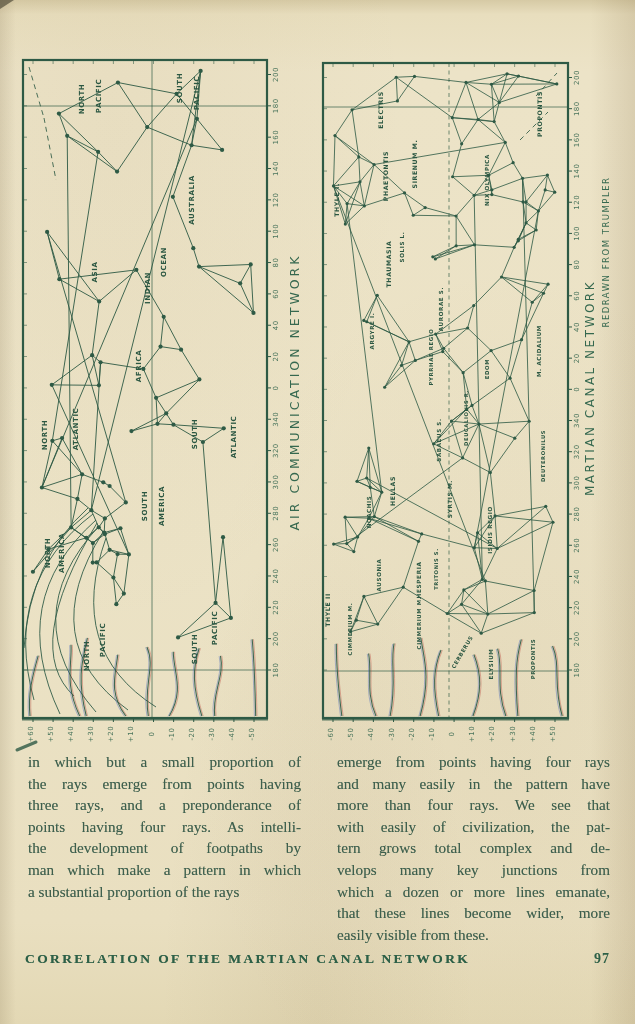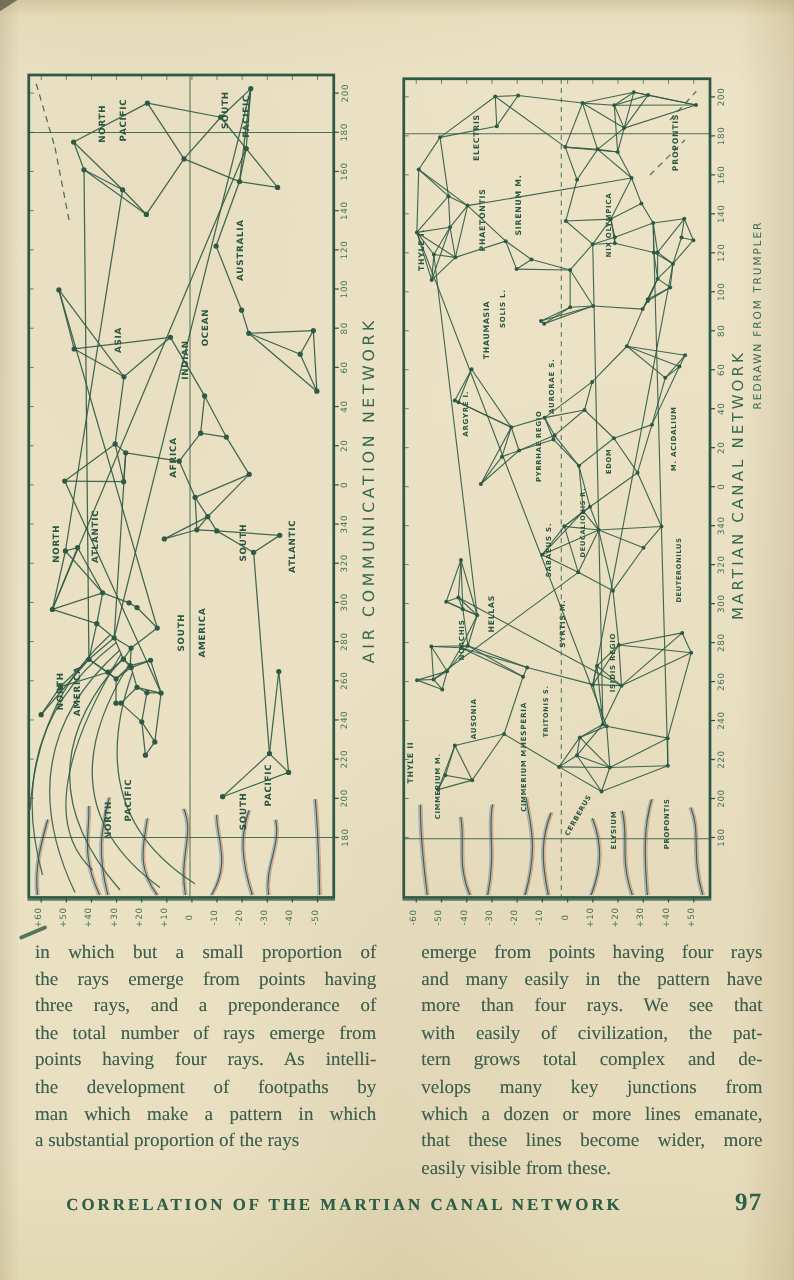--- a/index.html
+++ b/index.html
@@ -27,22 +27,22 @@
   .columns{position:absolute;left:28px;top:751px;width:582px;display:flex;gap:36px;}
   .col{width:282px;font-size:15.2px;line-height:21.6px;color:#3d5f4d;
        text-shadow:0 0 .4px rgba(61,95,77,.45);}
   .col .ln{text-align:justify;text-align-last:justify;white-space:nowrap;}
   .col .ln.last{text-align-last:left;}
   .footer{
     position:absolute;left:25px;top:951px;width:585px;
     display:flex;justify-content:space-between;align-items:baseline;
     color:#2d6047;font-weight:bold;
   }
-  .ftitle{font-size:13.5px;letter-spacing:2.4px;text-shadow:0 0 .5px rgba(45,96,71,.6);margin-left:28px;}
-  .fnum{font-size:20px;letter-spacing:1px;}
+  .ftitle{font-size:13.5px;letter-spacing:2.4px;text-shadow:0 0 .5px rgba(45,96,71,.6);}
+  .fnum{font-size:14px;letter-spacing:1px;}
 </style>
 </head>
 <body>
 
 <div class="page">
   <div class="corner-wedge"></div>
   <svg id="maps" width="635" height="1024" viewBox="0 0 635 1024">
       <g>
         <rect x="23" y="60" width="244" height="658" fill="none" stroke="#2e5a45" stroke-width="2.2"></rect>
         <line x1="22" y1="719.8" x2="268" y2="719.8" stroke="#2e5a45" stroke-width="1.4" opacity="0.75"></line>
@@ -921,21 +921,20 @@
         <text x="594" y="388" fill="#35684f" font-size="12" letter-spacing="2.5" text-anchor="middle" transform="rotate(-90 594 388)">MARTIAN CANAL NETWORK</text>
         <text x="609" y="252" fill="#35684f" font-size="8.5" letter-spacing="1.5" text-anchor="middle" transform="rotate(-90 609 252)">REDRAWN FROM TRUMPLER</text>
       </g>
       <line x1="17" y1="750" x2="36" y2="742" stroke="#2e5a45" stroke-width="3" stroke-linecap="round" opacity="0.8"></line>
     </svg>
   <div class="columns">
     <div class="col" id="col-left">
         <div class="ln">in which but a small proportion of</div>
         <div class="ln">the rays emerge from points having</div>
         <div class="ln">three rays, and a preponderance of</div>
-        <div class="ln">the total number of rays emerge from</div>
         <div class="ln">points having four rays. As intelli-</div>
         <div class="ln">the development of footpaths by</div>
         <div class="ln">man which make a pattern in which</div>
         <div class="ln last">a substantial proportion of the rays</div>
       </div>
     <div class="col" id="col-right">
         <div class="ln">emerge from points having four rays</div>
         <div class="ln">and many easily in the pattern have</div>
         <div class="ln">more than four rays. We see that</div>
         <div class="ln">with easily of civilization, the pat-</div>

